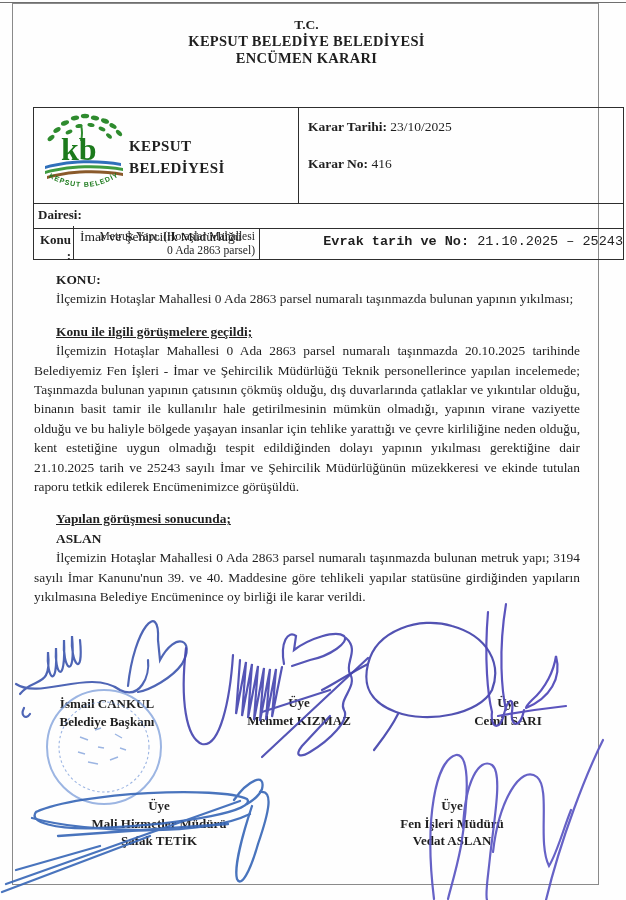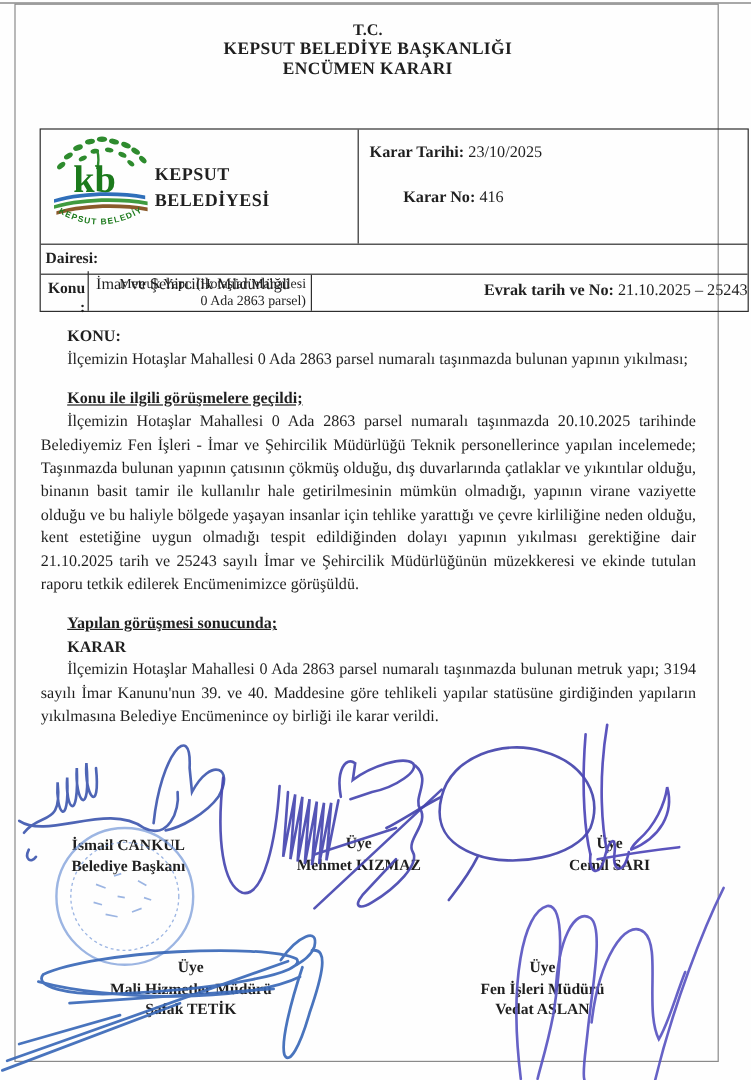--- a/index.html
+++ b/index.html
@@ -32,26 +32,26 @@
   .row1{height:95px;}
   .row2{height:25px;}
   .row3{height:31px;text-align:right;}
   .org-cell{width:264px;display:flex;align-items:flex-start;}
   .logo-wrap{width:90px;padding:3px 0 0 5px;}
   .org-name{
     flex:1;margin-top:27px;font-weight:bold;
     font-size:15px;line-height:22px;letter-spacing:.4px;
   }
   .karar-cell{flex:1;padding:11px 0 0 9px;line-height:16px;}
-  .karar-line2{margin-top:21px;margin-left:28px;}
+  .karar-line2{margin-top:21px;}
   .lbl{font-weight:bold;}
   .label-cell{width:39px;padding:3px 2px 0 4px;font-weight:bold;font-size:13px;}
   .dairesi-val{flex:1;padding:3px 0 0 6px;margin-top:22px;}
   .konu-val{width:186px;padding:1px 4px 0 18px;font-size:11.6px;line-height:14px;}
-  .evrak-cell{flex:1;padding:5px 0 0 7px;}
+  .evrak-cell{flex:1;padding:5px 0 0 7px;font-family:Liberation Mono, monospace;}
   
   .doc-body{
     position:absolute;left:34px;top:270px;width:546px;
     font-size:13.4px;line-height:19.4px;text-align:justify;
   }
   .doc-body p{margin:0;}
   .bold{font-weight:bold;}
   .ind{text-indent:22px;}
   .gap{margin-top:13px !important;text-decoration:underline;}
   
@@ -67,21 +67,21 @@
 </head>
 <body>
 
 <div class="page">
 
   <div class="top-scanline"></div>
   <div class="outer-border"></div>
 
   <div class="doc-header">
     <div class="h-tc">T.C.</div>
-    <div class="h-title">KEPSUT BELEDİYE BAŞKANLIĞI</div>
+    <div class="h-title">KEPSUT BELEDİYE BELEDİYESİ</div>
     <div class="h-title">ENCÜMEN KARARI</div>
   </div>
 
   <div class="info-table">
     <div class="it-row row1">
       <div class="cell org-cell">
         <div class="logo-wrap">
           <svg width="88" height="92" viewBox="0 0 88 92">
             <g fill="#2e8b2e">
               <ellipse cx="12" cy="27" rx="4" ry="2.2" transform="rotate(-40 12 27)"></ellipse>
@@ -132,21 +132,21 @@
       <div class="cell evrak-cell bl"><span class="lbl">Evrak tarih ve No:</span> <span>21.10.2025 – 25243</span></div>
     </div>
   </div>
 
   <div class="doc-body">
     <p class="bold ind">KONU:</p>
     <p class="ind">İlçemizin Hotaşlar Mahallesi 0 Ada 2863 parsel numaralı taşınmazda bulunan yapının yıkılması;</p>
     <p class="bold ind gap">Konu ile ilgili görüşmelere geçildi;</p>
     <p class="ind">İlçemizin Hotaşlar Mahallesi 0 Ada 2863 parsel numaralı taşınmazda 20.10.2025 tarihinde Belediyemiz Fen İşleri - İmar ve Şehircilik Müdürlüğü Teknik personellerince yapılan incelemede; Taşınmazda bulunan yapının çatısının çökmüş olduğu, dış duvarlarında çatlaklar ve yıkıntılar olduğu, binanın basit tamir ile kullanılır hale getirilmesinin mümkün olmadığı, yapının virane vaziyette olduğu ve bu haliyle bölgede yaşayan insanlar için tehlike yarattığı ve çevre kirliliğine neden olduğu, kent estetiğine uygun olmadığı tespit edildiğinden dolayı yapının yıkılması gerektiğine dair 21.10.2025 tarih ve 25243 sayılı İmar ve Şehircilik Müdürlüğünün müzekkeresi ve ekinde tutulan raporu tetkik edilerek Encümenimizce görüşüldü.</p>
     <p class="bold ind gap">Yapılan görüşmesi sonucunda;</p>
-    <p class="bold ind">KARAR</p>
+    <p class="bold ind">ASLAN</p>
     <p class="ind">İlçemizin Hotaşlar Mahallesi 0 Ada 2863 parsel numaralı taşınmazda bulunan metruk yapı; 3194 sayılı İmar Kanunu'nun 39. ve 40. Maddesine göre tehlikeli yapılar statüsüne girdiğinden yapıların yıkılmasına Belediye Encümenince oy birliği ile karar verildi.</p>
   </div>
 
   <div class="sig sig-1">
     <div>İsmail CANKUL</div>
     <div>Belediye Başkanı</div>
   </div>
   <div class="sig sig-2">
     <div>Üye</div>
     <div>Mehmet KIZMAZ</div>

